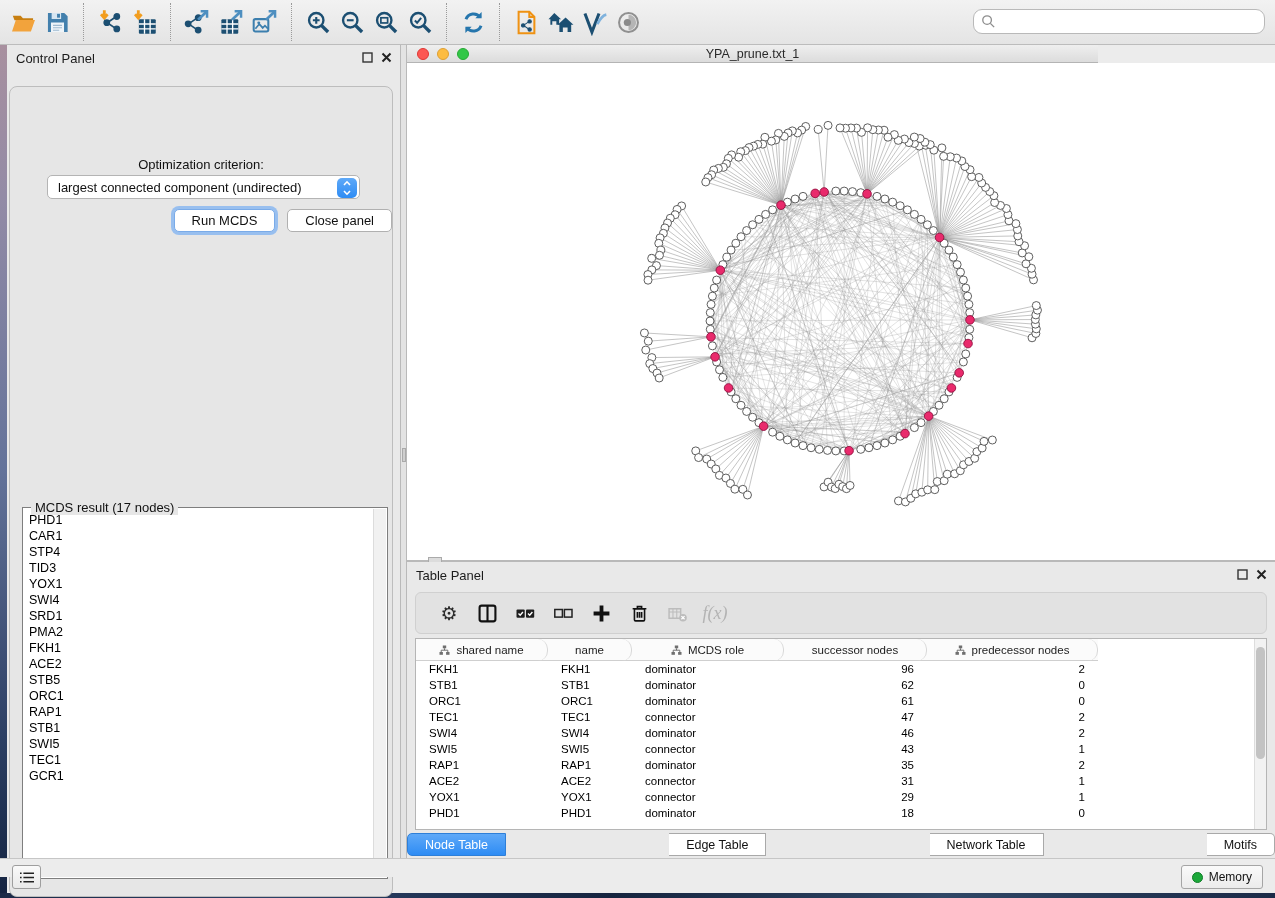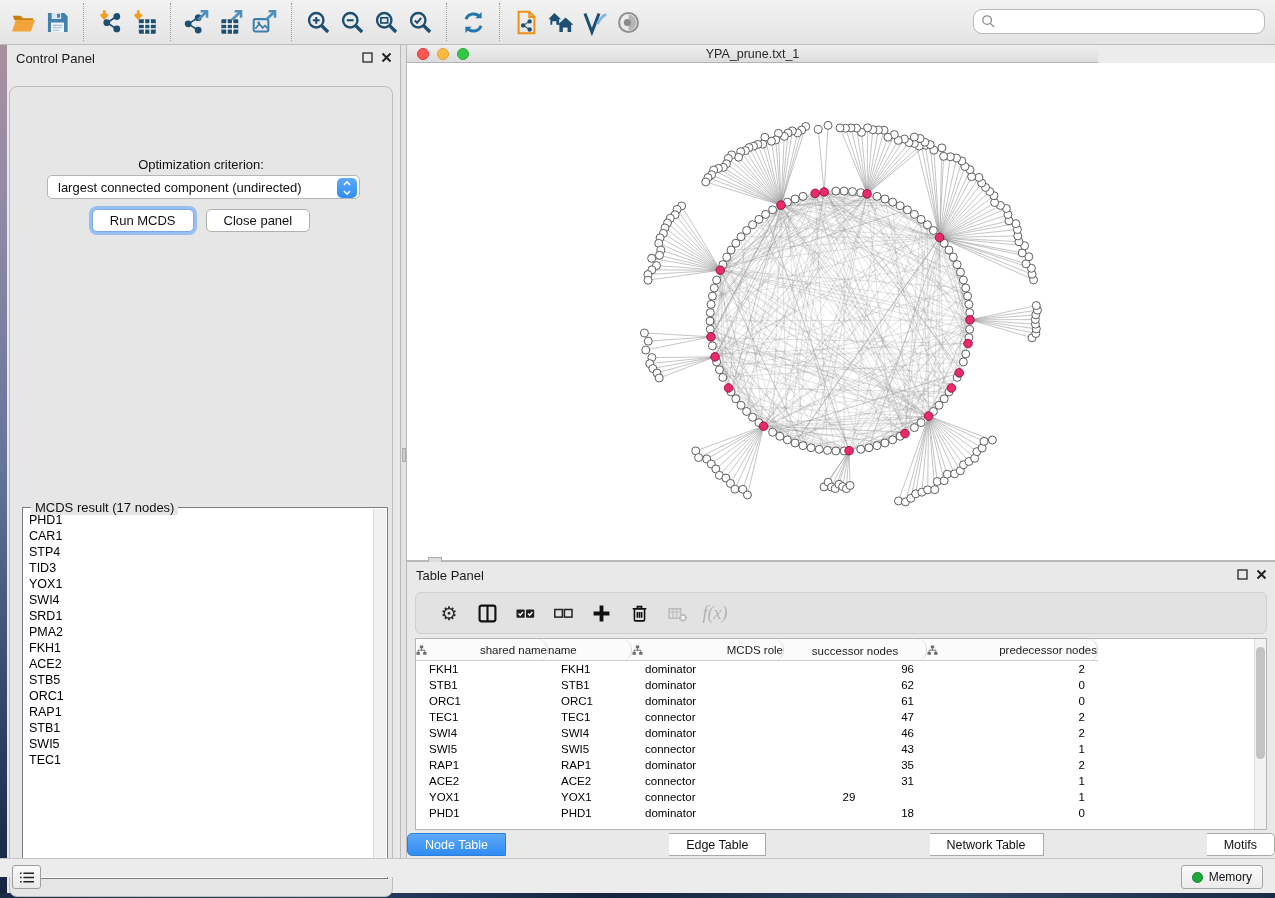--- a/index.html
+++ b/index.html
@@ -37,21 +37,21 @@
   .cp-tab { height:22px; padding:0 13px; font-size:13px; display:flex; align-items:center;
     background:#fdfdfd; border:1px solid #a9a9a9; border-left-width:0; color:#111; }
   .cp-tab:first-child { border-left-width:1px; border-radius:4px 0 0 4px; }
   .cp-tab.active { background:linear-gradient(180deg,#5fa9f8,#2e8cf4); border-color:#2e7fd8; color:#fff; border-radius:4px; }
   #opt-label { position:absolute; left:0; width:100%; top:70px; text-align:center; font-size:13px; color:#111; }
   #opt-select { position:absolute; left:37px; top:88px; width:313px; height:24px; background:#fff;
     border:1px solid #b4b4b4; border-radius:5px; display:flex; align-items:center; font-size:13px; padding-left:10px; color:#111; }
   #opt-select .stepper { position:absolute; right:2px; top:2px; width:20px; height:20px; border-radius:5px;
     background:linear-gradient(180deg,#5fa9f8,#2e8cf4); display:flex; flex-direction:column; align-items:center; justify-content:center; }
   #opt-select .stepper svg { width:10px; height:8px; display:block; }
-  .cp-buttons { position:absolute; top:122px; left:0; width:100%; display:flex; justify-content:center; gap:12px; }
+  .cp-buttons { position:absolute; top:122px; left:0; width:100%; display:flex; justify-content:flex-end; gap:12px; }
   .mac-btn { height:23px; padding:0 17px; background:#fff; border:1px solid #b0b0b0; border-radius:5px;
     font-size:13px; color:#111; display:flex; align-items:center; font-family:"Liberation Sans",sans-serif; }
   .mac-btn.focused { box-shadow:0 0 0 3px rgba(110,170,245,.65); border-color:#7aabe8; }
   #mcds-fieldset { position:absolute; left:12px; top:420px; width:366px; height:372px;
     border:1px solid #7e7e7e; background:#fff; }
   #mcds-legend { position:absolute; left:8px; top:-8px; background:#e6e6e6; padding:0 4px; font-size:13px; color:#111; }
   #mcds-list { position:absolute; left:1px; top:4px; right:14px; bottom:1px; overflow:hidden; padding-left:5px; }
   .result-item { font-size:12.5px; line-height:16px; color:#000; }
   #mcds-scroll { position:absolute; right:1px; top:1px; width:13px; bottom:1px; background:#f1f1f1; border-left:1px solid #dcdcdc; }
 
@@ -77,21 +77,21 @@
   #table-panel { position:absolute; left:407px; top:562px; width:868px; height:296px; background:#e9e9e9; }
   #tp-toolbar { position:absolute; left:8px; top:30px; width:852px; height:42px; background:#e2e2e2;
     border:1px solid #d0d0d0; border-radius:6px; display:flex; align-items:center; padding-left:14px; }
   .tp-icon { width:38px; height:30px; display:flex; align-items:center; justify-content:center; }
   .tp-icon svg { width:19px; height:19px; }
   .tp-icon .glyph { font-size:19px; color:#2b2b2b; line-height:1; }
   .tp-icon.disabled svg, .tp-icon.disabled .glyph { opacity:1; }
   .fx-glyph { font-family:"Liberation Serif",serif; font-style:italic; font-size:18px; color:#b3b3b3; }
   #tp-table { position:absolute; left:8px; top:76px; width:852px; height:192px; background:#fff; border:1px solid #b5b5b5; overflow:hidden; }
   #tp-header { position:absolute; top:0; left:0; height:22px; display:flex; background:#fbfbfb; border-bottom:1px solid #cfcfcf; }
-  .th-cell { height:22px; display:flex; align-items:center; justify-content:space-between; gap:6px;
+  .th-cell { height:22px; display:flex; align-items:center; justify-content:center; gap:6px;
     border-right:1px solid #d8d8d8; font-size:11.5px; color:#1c1c1c;border-radius:10px; }
   .th-cell svg.tree { width:11px; height:11px; }
   .th-cell svg.sort { width:9px; height:7px; margin-left:2px; }
   #tp-rows { position:absolute; top:22px; left:0; right:0; bottom:0; }
   .t-row { display:flex; height:16px; align-items:center; }
   .t-cell { font-size:11.5px; color:#000; height:16px; line-height:16px; }
   .t-cell.text { padding-left:13px; }
   .t-cell.num { text-align:right; padding-right:13px; }
   #tp-scroll { position:absolute; right:0; top:0; width:12px; height:100%; background:#f2f2f2; border-left:1px solid #ddd; }
   #tp-thumb { position:absolute; right:1px; top:8px; width:9px; height:112px; background:#c3c3c3; border-radius:5px; }
@@ -327,20 +327,21 @@
             <div class="result-item">SRD1</div>
             <div class="result-item">PMA2</div>
             <div class="result-item">FKH1</div>
             <div class="result-item">ACE2</div>
             <div class="result-item">STB5</div>
             <div class="result-item">ORC1</div>
             <div class="result-item">RAP1</div>
             <div class="result-item">STB1</div>
             <div class="result-item">SWI5</div>
             <div class="result-item">TEC1</div>
+            <div class="result-item">GCR1</div>
           </div>
         <div id="mcds-scroll"></div>
       </div>
     </div>
   </div>
 
   <div id="v-divider">
       <div id="v-grabber"></div>
     </div>
 
@@ -1292,21 +1293,21 @@
             <div class="t-cell text" style="width: 132px;">ACE2</div>
             <div class="t-cell text" style="width: 84px;">ACE2</div>
             <div class="t-cell text" style="width: 152px;">connector</div>
             <div class="t-cell num" style="width: 143px;">31</div>
             <div class="t-cell num" style="width: 171px;">1</div>
           </div>
           <div class="t-row">
             <div class="t-cell text" style="width: 132px;">YOX1</div>
             <div class="t-cell text" style="width: 84px;">YOX1</div>
             <div class="t-cell text" style="width: 152px;">connector</div>
-            <div class="t-cell num" style="width: 143px; text-align: center;">29</div>
+            <div class="t-cell num" style="width: 143px;">29</div>
             <div class="t-cell num" style="width: 171px;">1</div>
           </div>
           <div class="t-row">
             <div class="t-cell text" style="width: 132px;">PHD1</div>
             <div class="t-cell text" style="width: 84px;">PHD1</div>
             <div class="t-cell text" style="width: 152px;">dominator</div>
             <div class="t-cell num" style="width: 143px;">18</div>
             <div class="t-cell num" style="width: 171px;">0</div>
           </div>
         </div>

